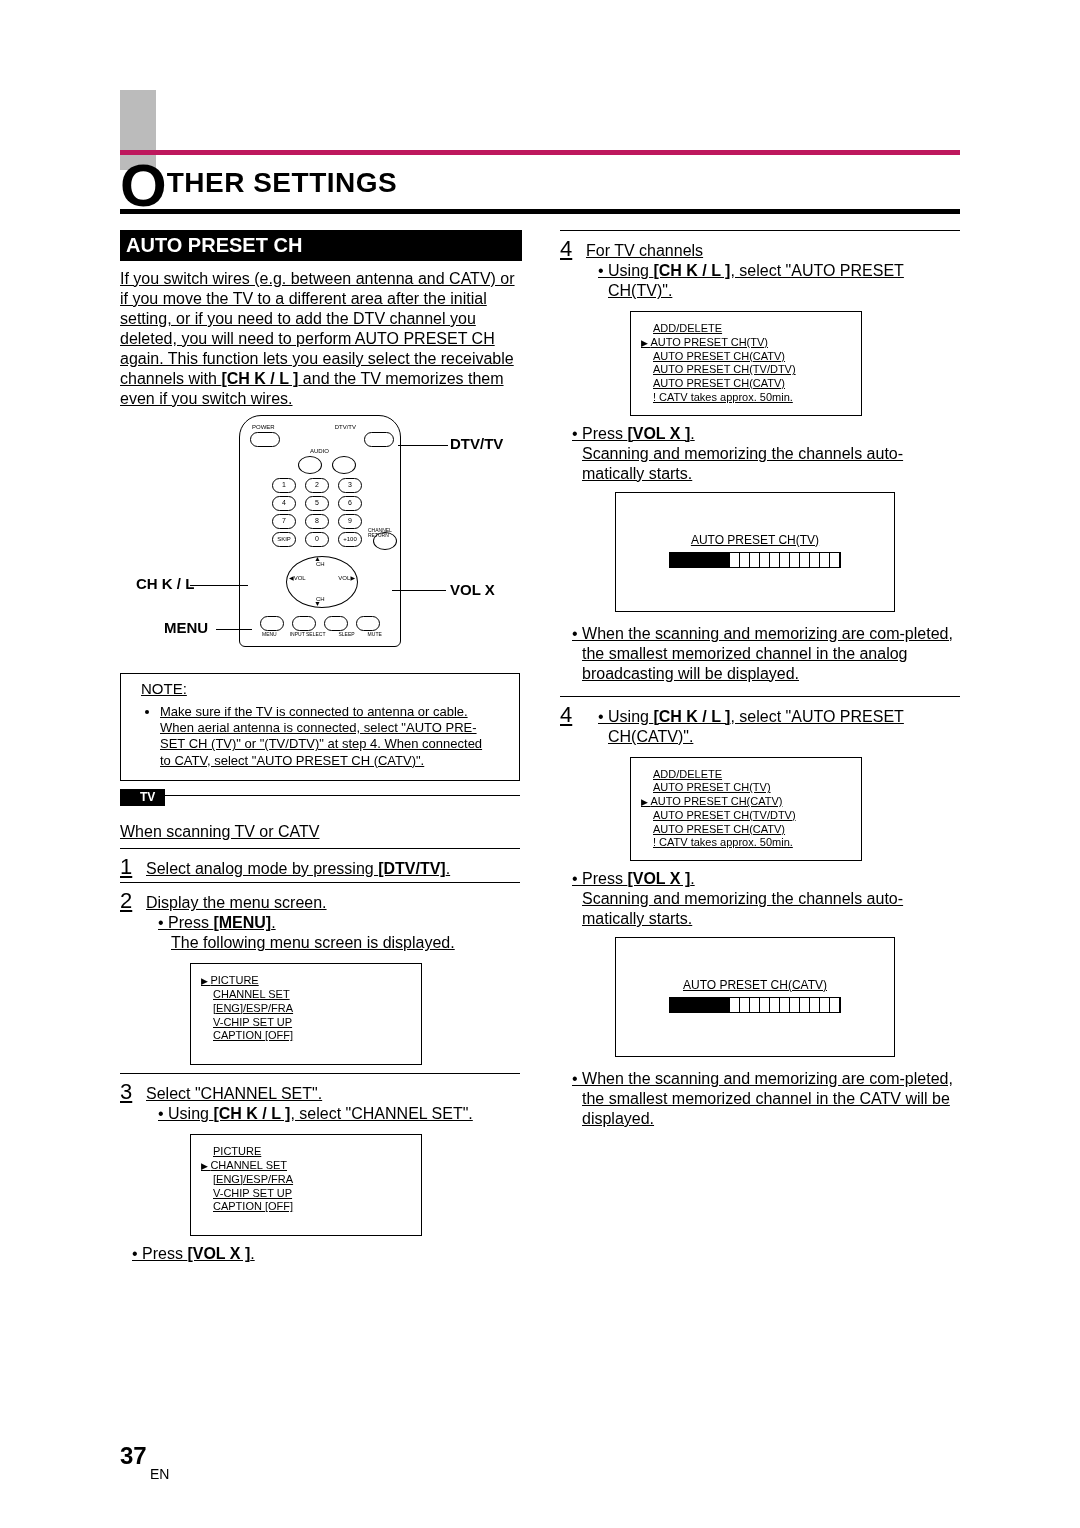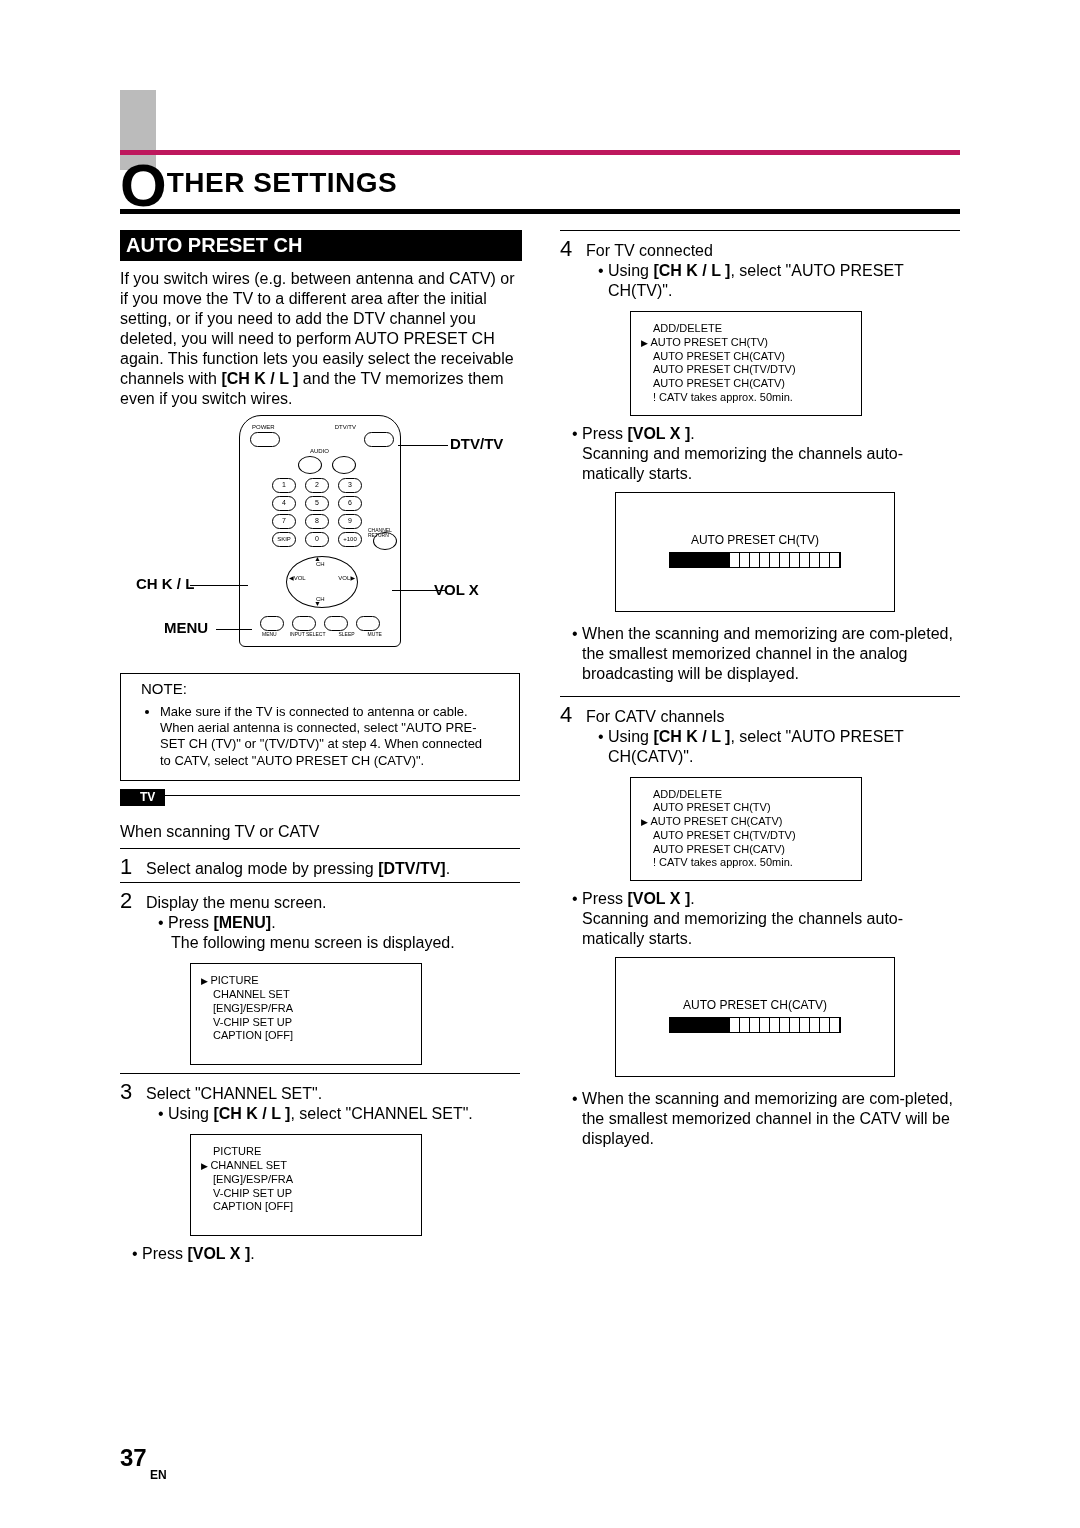--- a/index.html
+++ b/index.html
@@ -49,20 +49,21 @@
   }
   .columns {
     display: flex;
     gap: 40px;
     margin-top: 16px;
   }
   .col {
     width: 400px;
     font-size: 16px;
     line-height: 1.25;
+    text-decoration: underline;
   }
   .section-title {
     background: #000;
     color: #fff;
     font-weight: bold;
     font-size: 20px;
     padding: 3px 6px;
     margin-bottom: 8px;
     display: inline-block;
     width: 390px;
@@ -168,21 +169,21 @@
     border-top: 1px solid #000;
     height: 0;
   }
   .pagefoot {
     position: absolute;
     left: 120px;
     bottom: 46px;
     font-size: 24px;
     font-weight: bold;
   }
-  .pagefoot .en { font-size: 12px; font-weight: bold; display: block; margin-left: 30px; margin-top: -4px;}
+  .pagefoot .en { font-size: 14px; font-weight: normal; display: block; margin-left: 30px; margin-top: -4px;}
 </style>
 </head>
 <body>
 
 <div class="page">
   <div class="edge-tab"></div>
 
   <div class="chapter-title">
     <span class="big-o">O</span><span class="rest">THER SETTINGS</span>
   </div>
@@ -257,21 +258,21 @@
           </div>
         </div>
 
         <div class="remote-line" style="top:30px; left:278px; width:50px;"></div>
         <div class="remote-label" style="top:20px; left:330px;">DTV/TV</div>
 
         <div class="remote-line" style="top:170px; left:70px; width:58px;"></div>
         <div class="remote-label" style="top:160px; left:16px;">CH K / L</div>
 
         <div class="remote-line" style="top:175px; left:272px; width:54px;"></div>
-        <div class="remote-label" style="top:166px; left:314px;">VOL X</div>
+        <div class="remote-label" style="top:166px; left:330px;">VOL X</div>
 
         <div class="remote-line" style="top:214px; left:96px; width:36px;"></div>
         <div class="remote-label" style="top:204px; left:44px;">MENU</div>
       </div>
 
       <div class="note-box">
         <div class="note-h">NOTE:</div>
         <ul>
             <li>Make sure if the TV is connected to antenna or cable. When aerial antenna is connected, select "AUTO PRE-SET CH (TV)" or "(TV/DTV)" at step 4. When connected to CATV, select "AUTO PRESET CH (CATV)".</li>
           </ul>
@@ -325,21 +326,21 @@
 
       <div class="bullet">
         <span>• Press </span><span class="bold">[VOL X ]</span><span>.</span>
       </div>
     </div>
 
     <div class="col">
       <div class="step-row">
         <div class="step-num">4</div>
         <div class="step-body">
-          <div>For TV connected</div>
+          <div>For TV channels</div>
           <div class="bullet"><span>• Using </span><span class="bold">[CH K / L ]</span><span>, select "AUTO PRESET CH(TV)".</span></div>
         </div>
       </div>
 
       <div class="screen-box">
         <div class="line">ADD/DELETE</div>
         <div class="line sel indicator">AUTO PRESET CH(TV)</div>
         <div class="line">AUTO PRESET CH(CATV)</div>
         <div class="line">AUTO PRESET CH(TV/DTV)</div>
         <div class="line">AUTO PRESET CH(CATV)</div>
@@ -356,21 +357,20 @@
         <div class="progress">
             <div class="done" style="width:35%;"></div>
           </div>
       </div>
 
       <div class="bullet" style="margin-bottom:12px;">• When the scanning and memorizing are com-pleted, the smallest memorized channel in the analog broadcasting will be displayed.</div>
 
       <div class="step-row">
         <div class="step-num">4</div>
         <div class="step-body">
-          <div>For CATV channels</div>
           <div class="bullet"><span>• Using </span><span class="bold">[CH K / L ]</span><span>, select "AUTO PRESET CH(CATV)".</span></div>
         </div>
       </div>
 
       <div class="screen-box">
         <div class="line">ADD/DELETE</div>
         <div class="line">AUTO PRESET CH(TV)</div>
         <div class="line sel indicator">AUTO PRESET CH(CATV)</div>
         <div class="line">AUTO PRESET CH(TV/DTV)</div>
         <div class="line">AUTO PRESET CH(CATV)</div>

